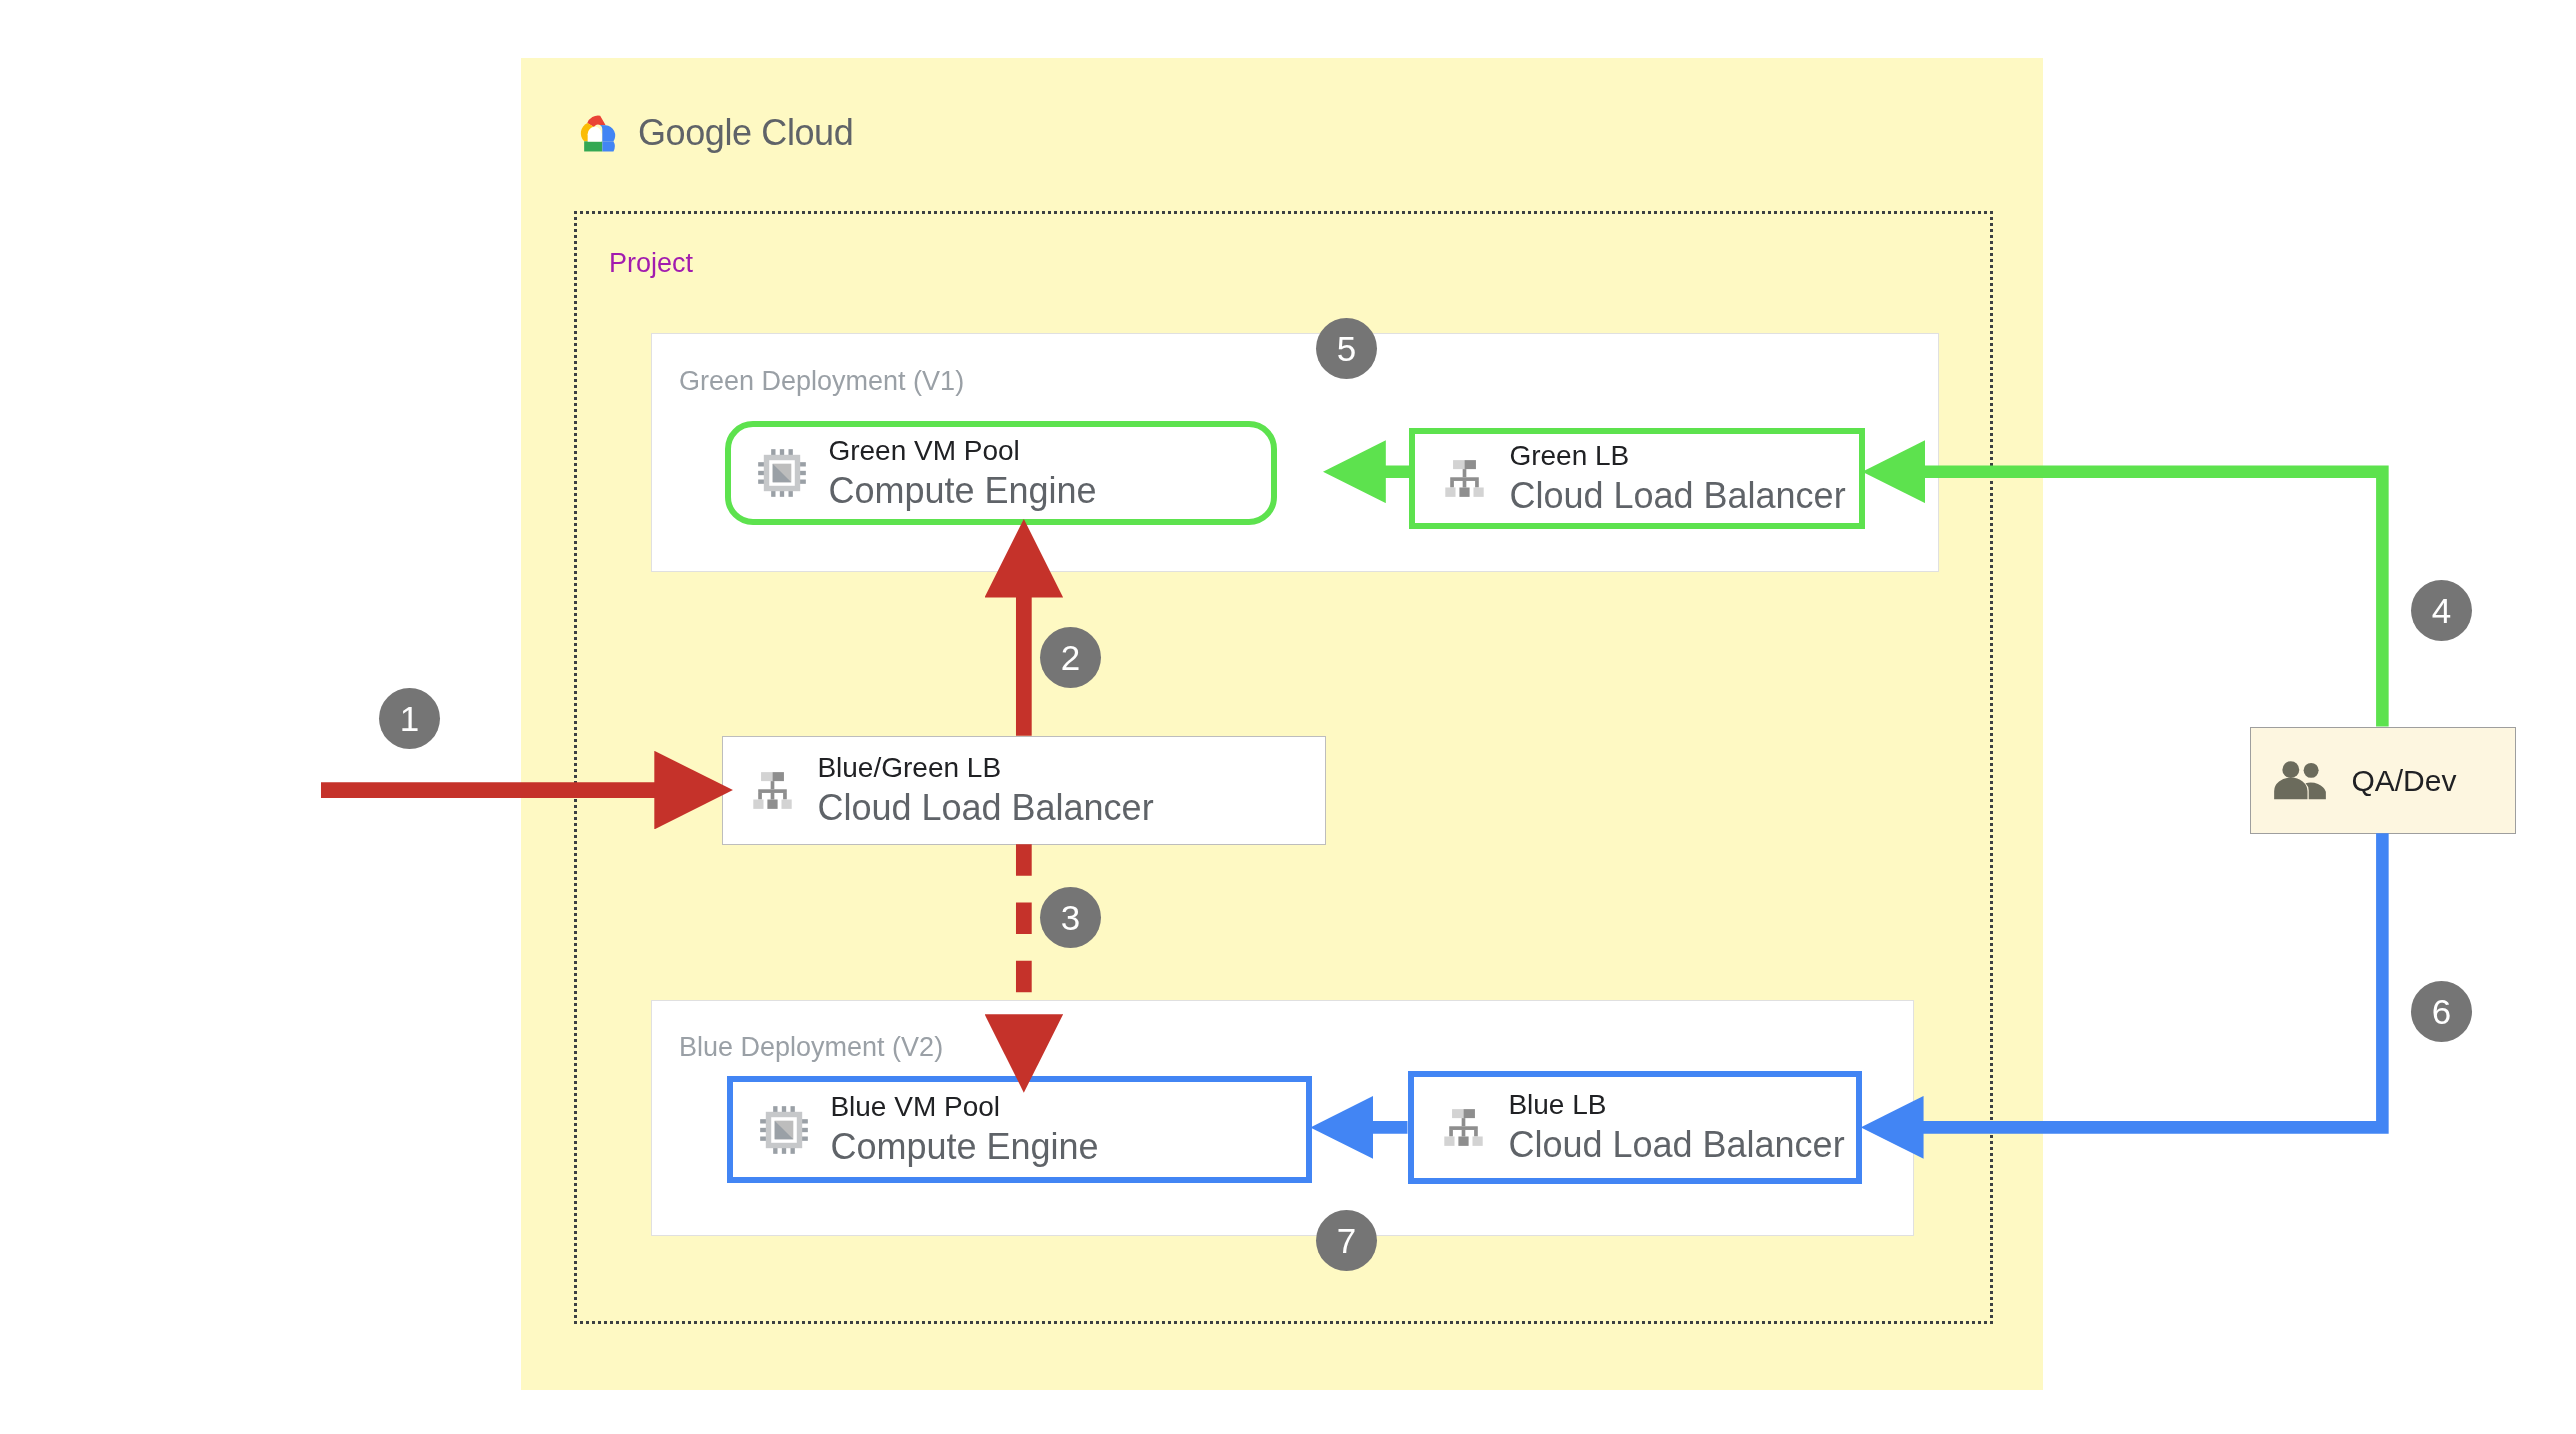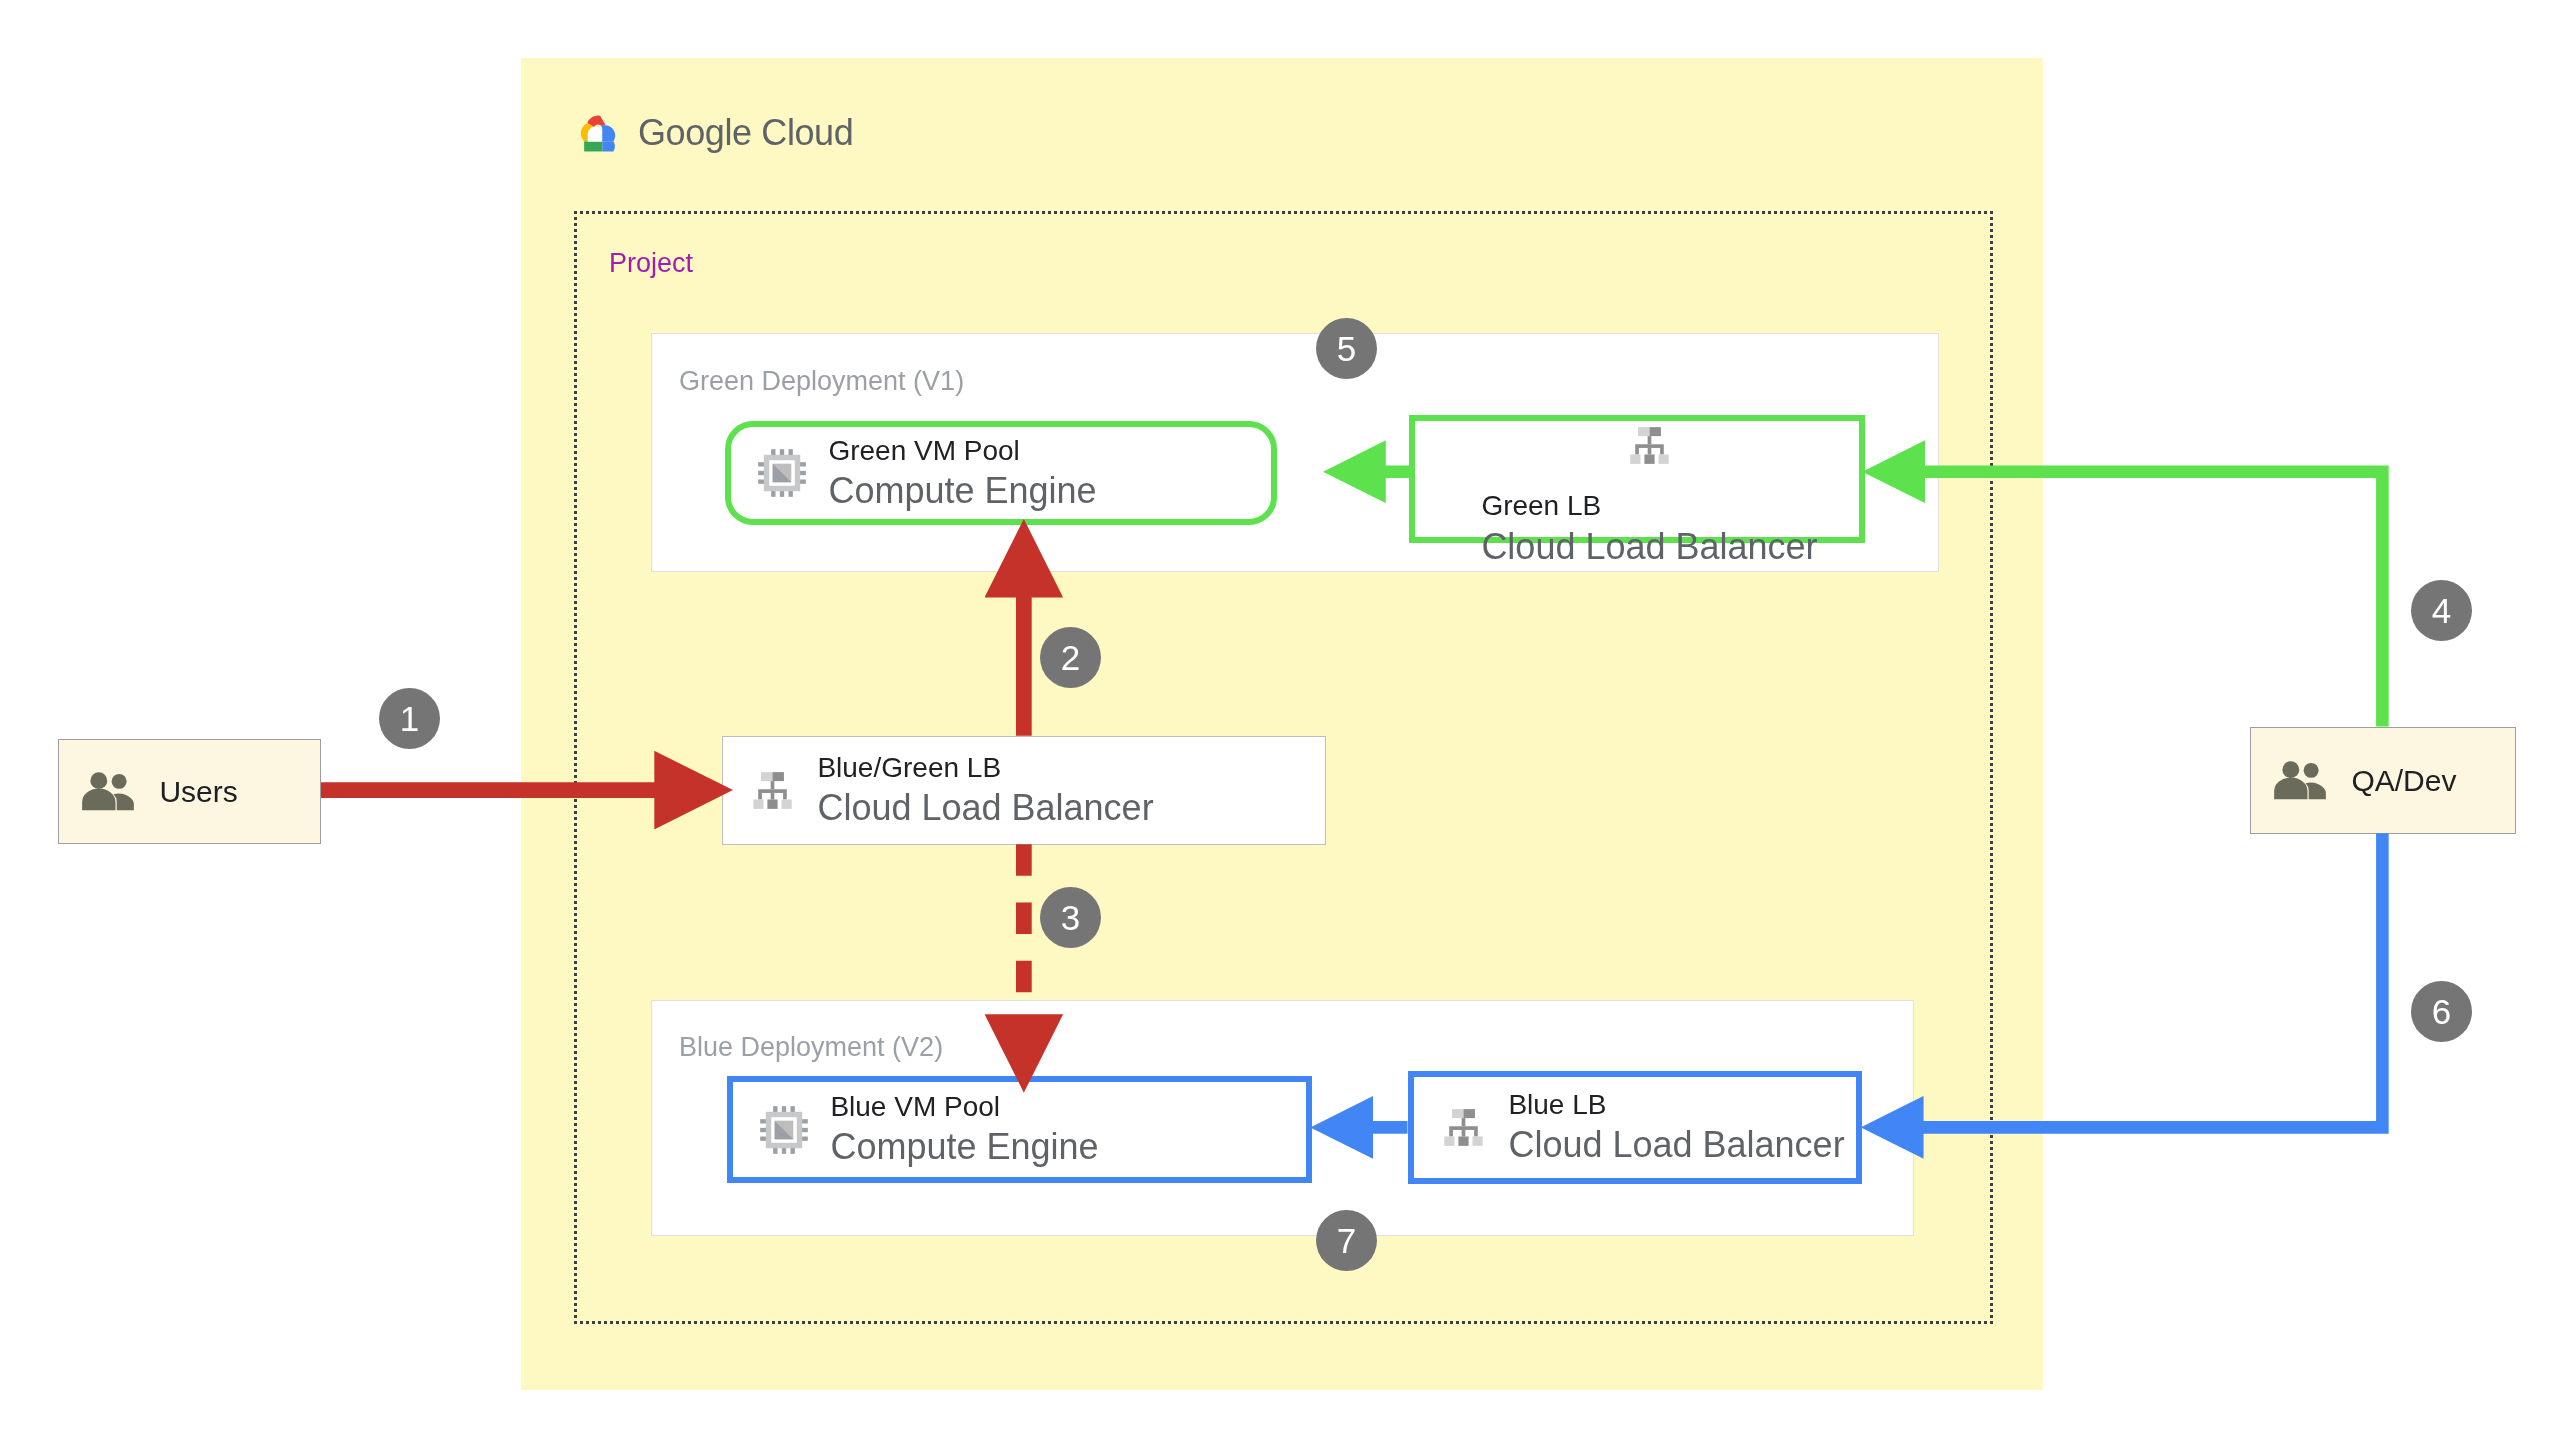--- a/index.html
+++ b/index.html
@@ -98,21 +98,21 @@
     line-height: 1.15;
   }
   .node-sub {
     font-size: 36px;
     color: #5F6368;
     white-space: nowrap;
     line-height: 1.15;
   }
 
   .n-green-vm { left: 725px; top: 421px;  width: 552px; height: 104px; border-radius: 28px; }
-  .n-green-lb { left: 1409px; top: 415px; width: 456px; height: 128px; flex-direction: column; }
+  .n-green-lb { left: 1409px; top: 428px; width: 456px; height: 101px; }
   .n-bg-lb    { left: 722px; top: 736px;  width: 604px; height: 109px; }
   .n-blue-vm  { left: 727px; top: 1076px; width: 585px; height: 107px; }
   .n-blue-lb  { left: 1408px; top: 1071px; width: 454px; height: 113px; }
 
   
   .actor {
     position: absolute;
     background: #FDF6E0;
     border: 1.6px solid #9E9E9E;
     box-sizing: border-box;
@@ -322,29 +322,20 @@
       <rect x="2.6" y="16.4" width="5.0" height="4.6" fill="#D3D3D3"></rect>
       <rect x="9.5" y="16.4" width="5.0" height="4.6" fill="#8E8E8E"></rect>
       <rect x="16.4" y="16.4" width="5.0" height="4.6" fill="#D3D3D3"></rect>
     </svg>
     <div class="node-text">
       <div class="node-title">Blue LB</div>
       <div class="node-sub">Cloud Load Balancer</div>
     </div>
   </div>
 
-  <div class="actor a-users">
-    <svg class="ico" width="58" height="46" viewBox="0 0 24 18">
-      <circle cx="8.2" cy="4.3" r="3.5" fill="#6B6B5C"></circle>
-      <circle cx="16.6" cy="4.6" r="3.1" fill="#6B6B5C"></circle>
-      <path d="M1.3,16.6 L1.3,13.2 A6.9,5.6 0 0 1 15.1,13.2 L15.1,16.6 Z" fill="#6B6B5C"></path>
-      <path d="M15.6,16.6 L15.6,12.8 A5.2,4.6 0 0 0 14.3,9.9 A6.6,5.2 0 0 1 22.7,13.4 L22.7,16.6 Z" fill="#6B6B5C"></path>
-    </svg>
-    <div class="actor-label">Users</div>
-  </div>
 
   <div class="actor a-qadev">
     <svg class="ico" width="58" height="46" viewBox="0 0 24 18">
       <circle cx="8.2" cy="4.3" r="3.5" fill="#6B6B5C"></circle>
       <circle cx="16.6" cy="4.6" r="3.1" fill="#6B6B5C"></circle>
       <path d="M1.3,16.6 L1.3,13.2 A6.9,5.6 0 0 1 15.1,13.2 L15.1,16.6 Z" fill="#6B6B5C"></path>
       <path d="M15.6,16.6 L15.6,12.8 A5.2,4.6 0 0 0 14.3,9.9 A6.6,5.2 0 0 1 22.7,13.4 L22.7,16.6 Z" fill="#6B6B5C"></path>
     </svg>
     <div class="actor-label">QA/Dev</div>
   </div>

